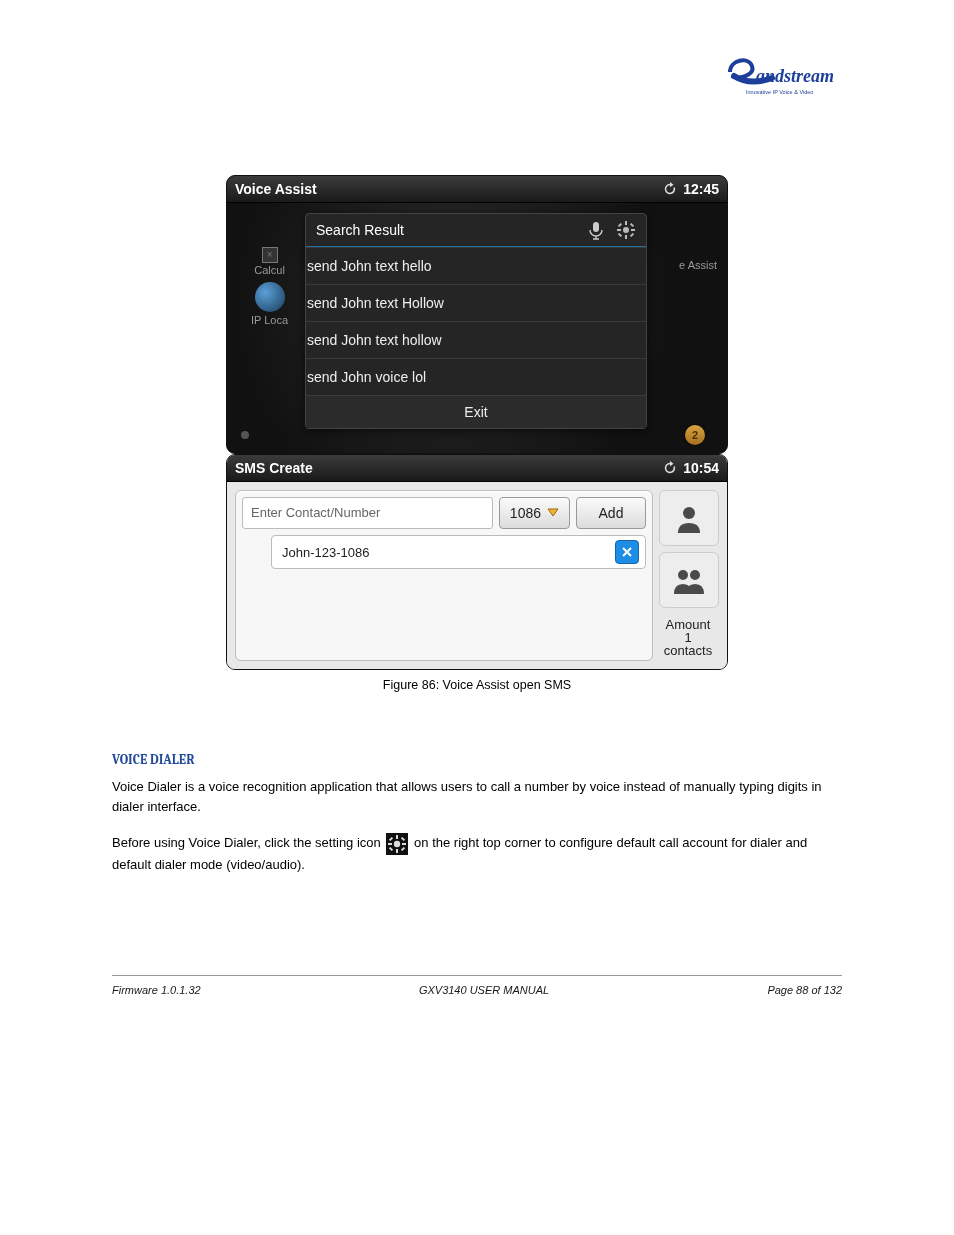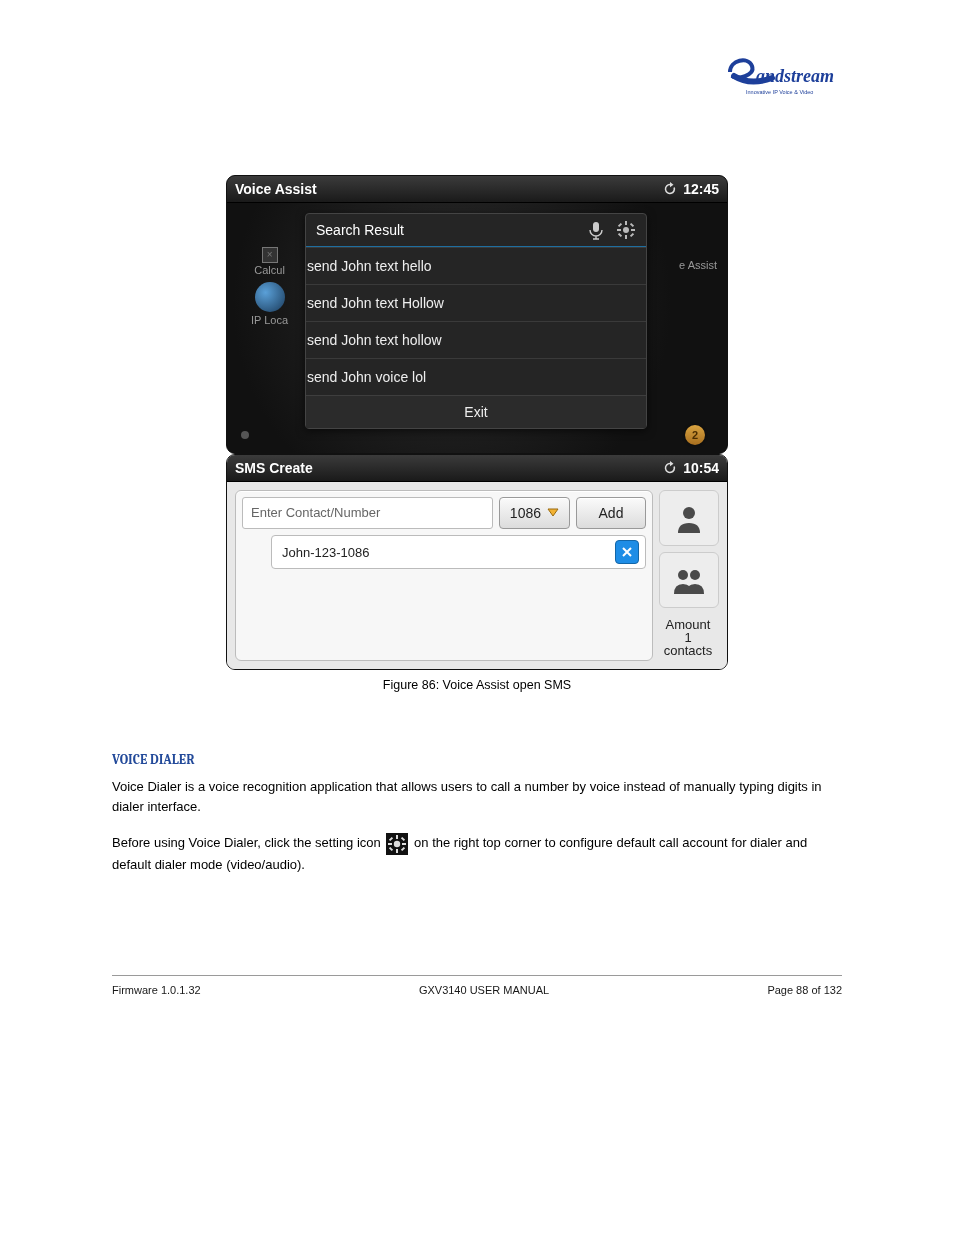--- a/index.html
+++ b/index.html
@@ -86,21 +86,21 @@
   .chip-x{width:22px;height:22px;background:#1e8de6;border:1px solid #1366a8;border-radius:4px;display:flex;align-items:center;justify-content:center;cursor:pointer;}
   .msgrow{display:flex;gap:8px;margin-top:6px;}
   .msgbox{flex:1;display:flex;align-items:flex-end;justify-content:space-between;background:#fff;border:1px solid #bbb;border-radius:4px;padding:6px 8px;height:34px;}
   .msgbox .left{font-size:14px;color:#111;position:relative;}
   .cursor{position:absolute;left:0;top:0;width:1px;height:17px;background:#111;}
   .msgbox .right{font-size:12px;color:#222;}
   .section-title{color:#234a9a;font-size:13px;font-weight:bold;font-family:'Cambria',Georgia,serif;margin:60px 0 10px;}
   .bodytext{font-size:13px;line-height:20px;margin:0 0 12px;}
   .bodytext.margtop{margin-top:16px;}
   .inline-gear{display:inline-block;vertical-align:middle;width:22px;height:22px;background:#111;position:relative;margin:0 2px;}
-  .footer{margin-top:100px;border-top:1px solid #9a9a9a;padding-top:8px;display:flex;justify-content:space-between;font-size:11px;color:#181818;}
+  .footer{margin-top:100px;border-top:1px solid #9a9a9a;padding-top:8px;display:flex;justify-content:space-between;font-size:11px;color:#181818;font-style:italic;}
   svg{display:block;}
 </style>
 </head>
 <body>
 
 <div class="page">
 
   <div class="logo">
     <svg viewBox="0 0 120 55">
       <path d="M8 22 C 8 10, 26 6, 30 16 C 34 26, 14 30, 10 26" fill="none" stroke="#1d3f9a" stroke-width="4"></path>

